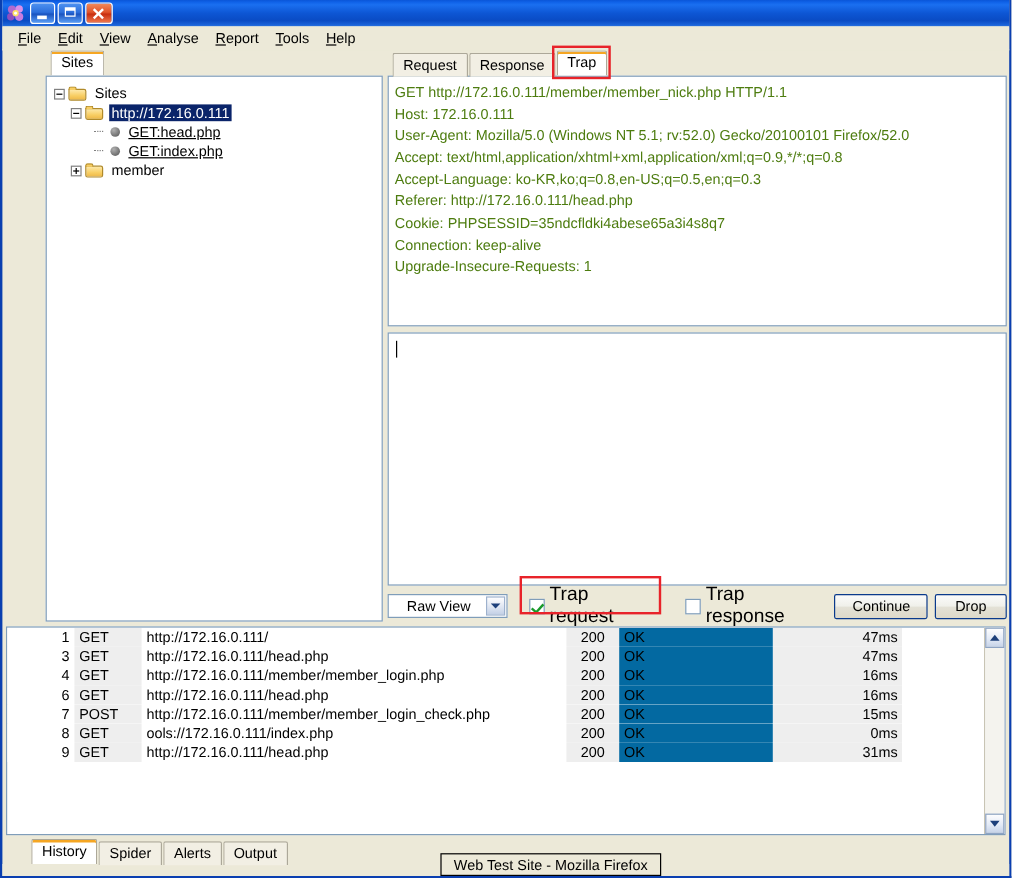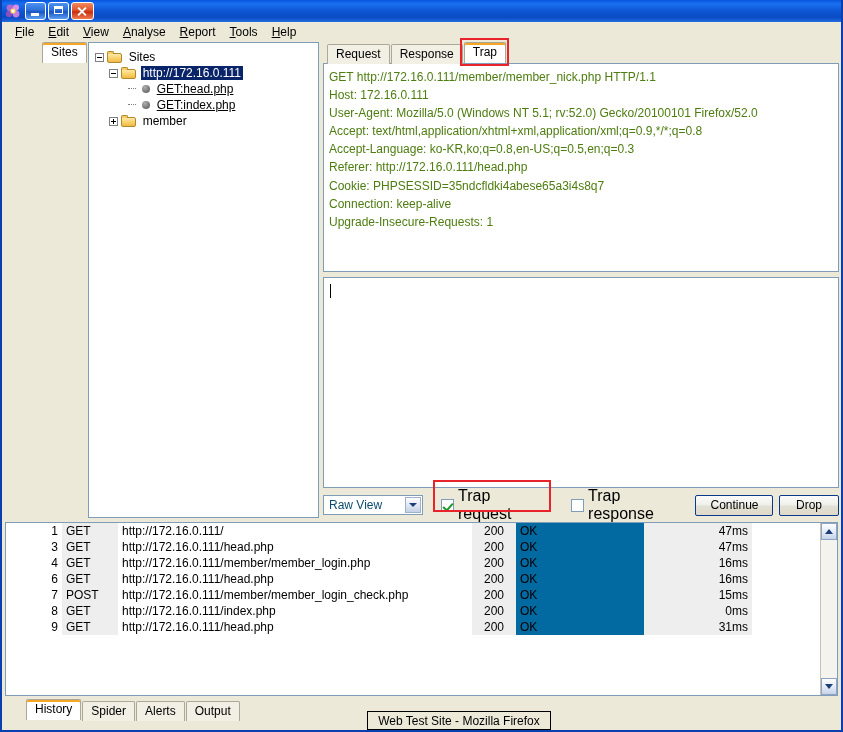--- a/index.html
+++ b/index.html
@@ -142,21 +142,21 @@
     border-color: #aca899;
     font-weight: normal;
     top: 0;
     padding-bottom: 4px;
     box-shadow: inset 0 2px 0 0 #f5a623;
   }
 
   
   .left-pane {
     width: 281px; min-width: 281px;
-    display: flex;  padding-left: 34px;
+    display: flex; flex-direction: column; padding-left: 34px;
   }
   .pane-body {
     flex: 1 1 auto;
     background: #ffffff;
     border: 1px solid #7f9db9;
     box-sizing: border-box;
     overflow: hidden;
     position: relative;
   }
   .tree { padding: 6px 0 0 6px; }
@@ -281,24 +281,24 @@
     display: flex;
     align-items: center;
     margin-top: 4px;
     position: relative;
   }
   select.rawview {
     font-family: "Liberation Sans", sans-serif;
     font-size: 12px;
     height: 20px;
     width: 100px;
-    padding: 1px 5px;
+    padding: 1px 15px;
     border: 1px solid #7f9db9;
     background: #ffffff;
-    color: #0c4a6e;
+    color: #000000;
     box-sizing: border-box;
     -webkit-appearance: none; appearance: none;
   }
   .select-wrap { position: relative; width: 100px; flex:none; }
   .select-arrow {
     position: absolute; right: 2px; top: 2px;
     width: 16px; height: 16px;
     background: linear-gradient(180deg,#fdfdfe,#dfe6f2 55%,#c3d0e6);
     border: 1px solid #9db1cd;
     box-sizing: border-box;
@@ -614,21 +614,21 @@
             <td class="c-method">POST</td>
             <td class="c-url">http://172.16.0.111/member/member_login_check.php</td>
             <td class="c-code">200</td>
             <td class="c-reason">OK</td>
             <td class="c-time">15ms</td>
             <td class="c-pad"></td>
           </tr>
           <tr>
             <td class="c-id">8</td>
             <td class="c-method">GET</td>
-            <td class="c-url">http://172.16.0.111/index.php</td>
+            <td class="c-url">ools://172.16.0.111/index.php</td>
             <td class="c-code">200</td>
             <td class="c-reason">OK</td>
             <td class="c-time">0ms</td>
             <td class="c-pad"></td>
           </tr>
           <tr>
             <td class="c-id">9</td>
             <td class="c-method">GET</td>
             <td class="c-url">http://172.16.0.111/head.php</td>
             <td class="c-code">200</td>

